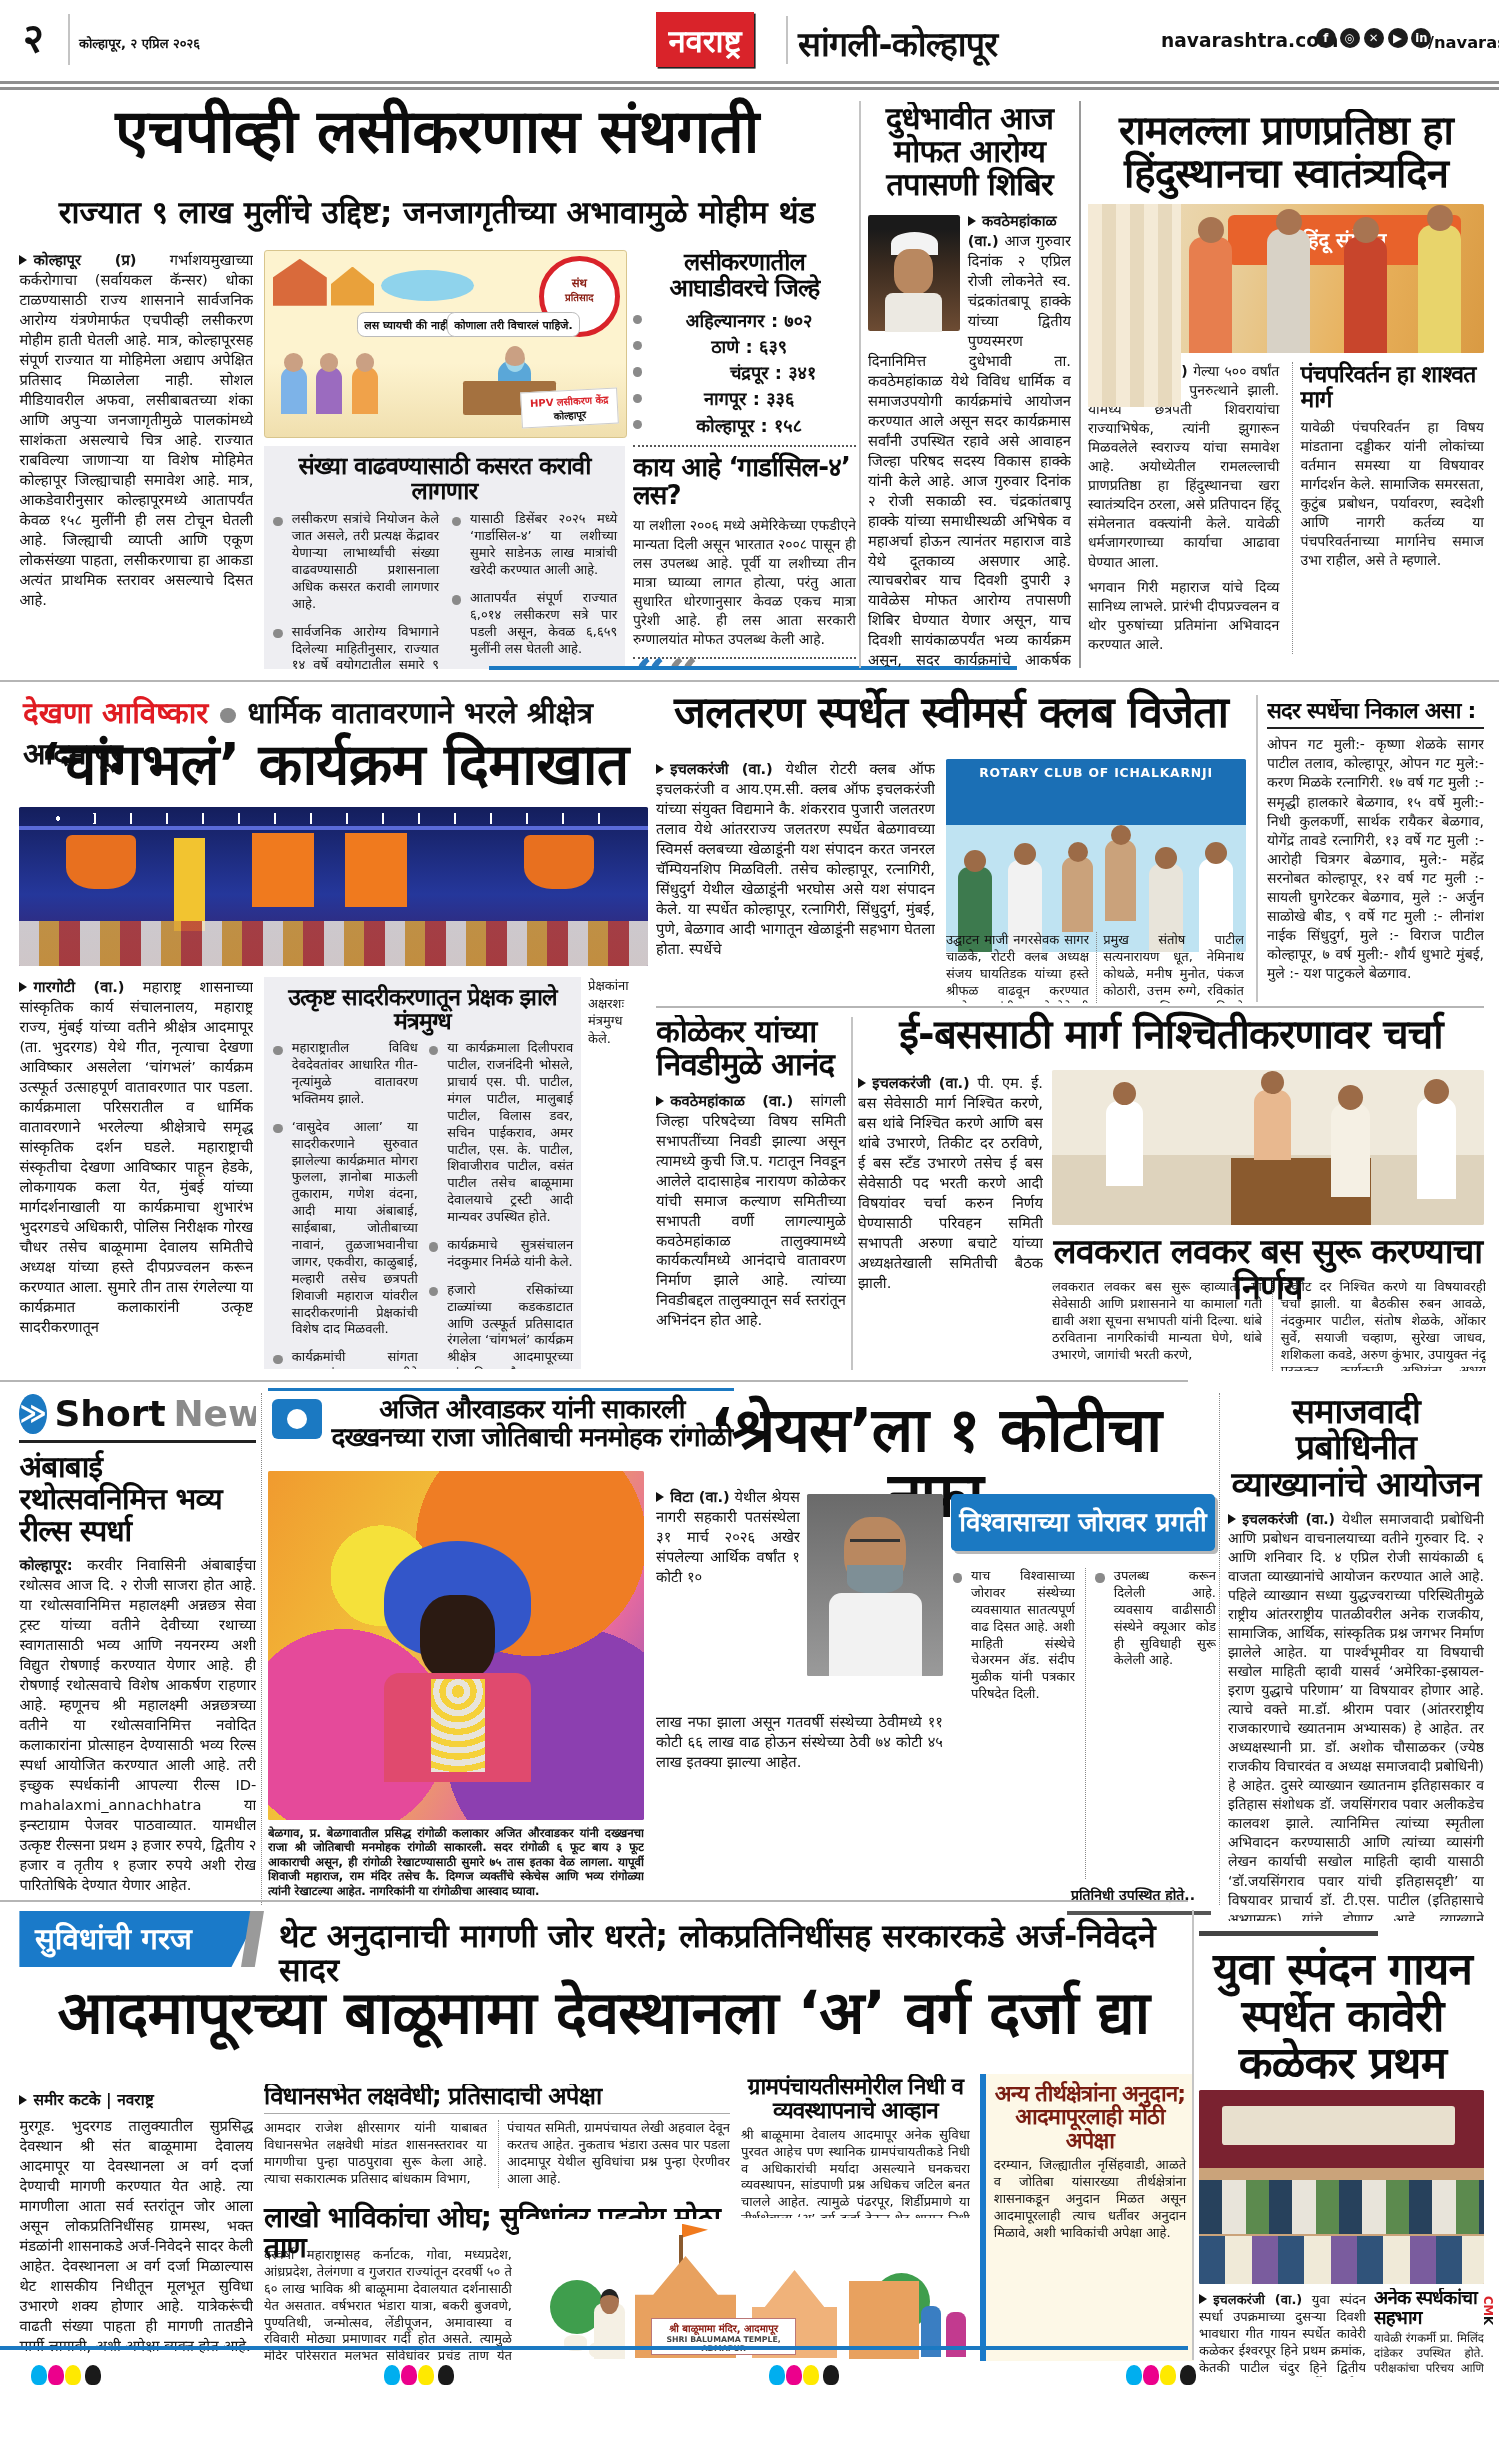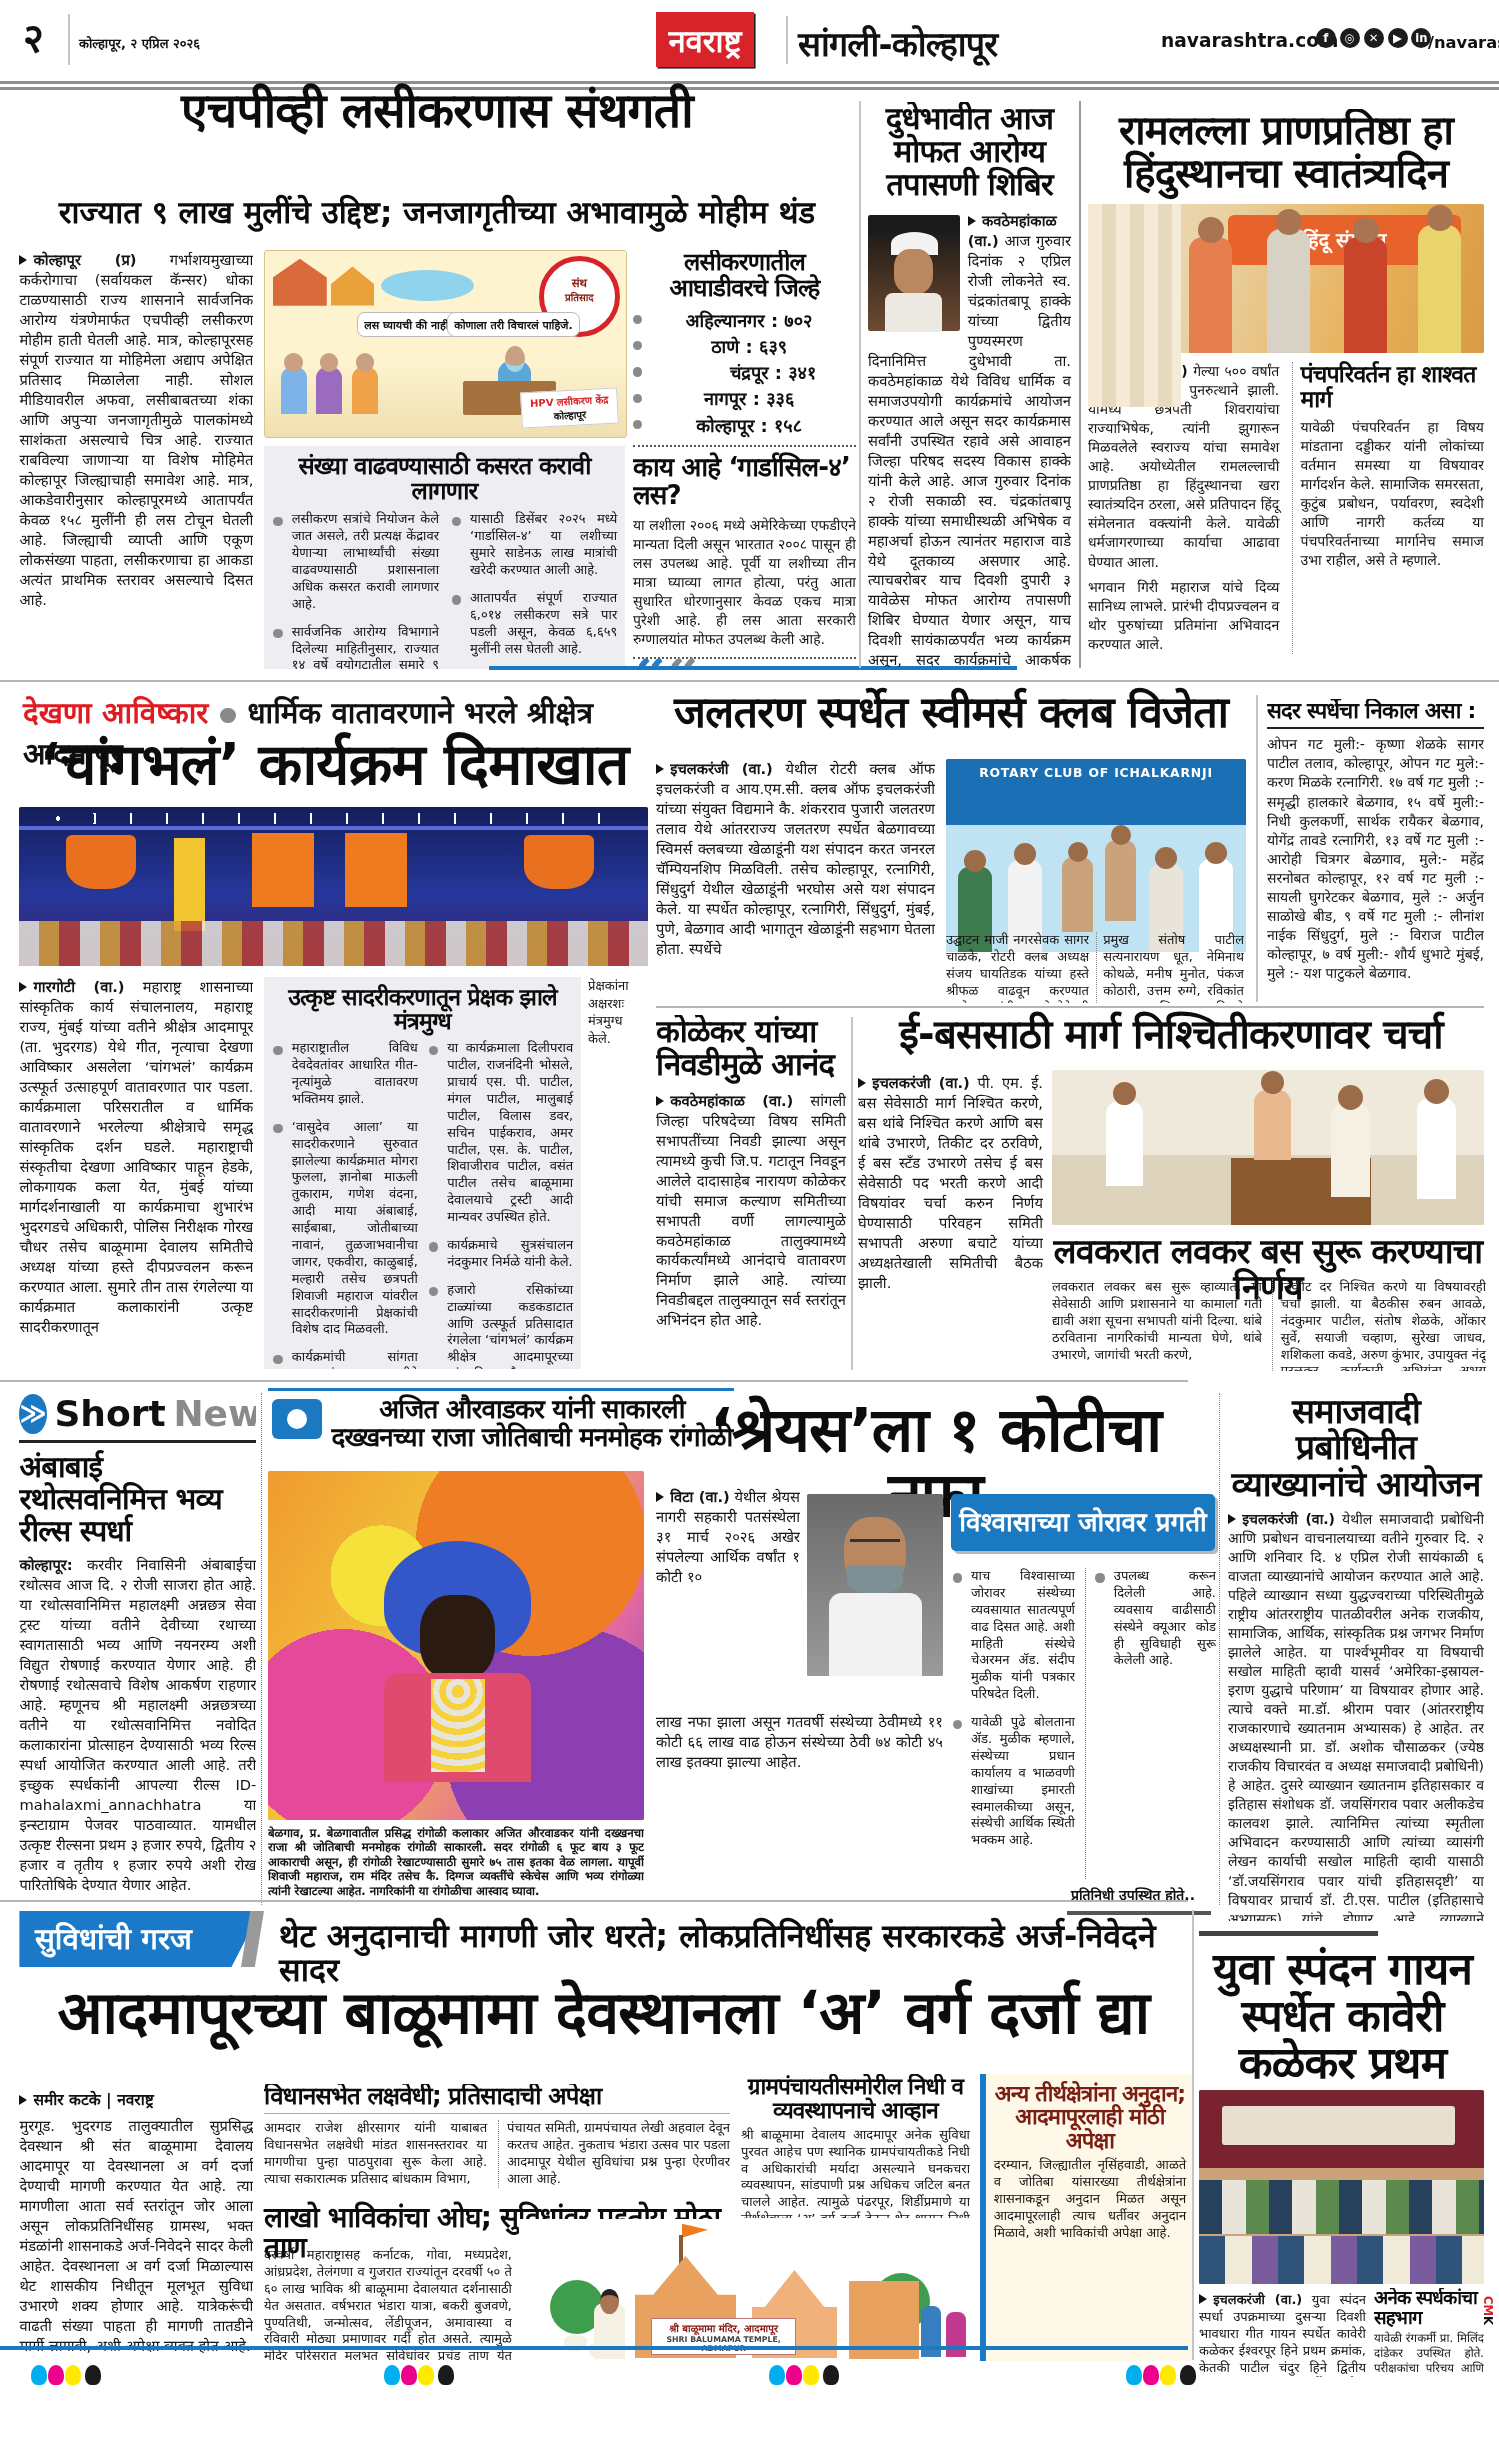--- a/index.html
+++ b/index.html
@@ -46,21 +46,21 @@
 
   <div class="abs" style="left:1161px;top:29.5px;font-size:18.6px;font-weight:bold;">navarashtra.com</div>
   <div class="abs" style="left:1312px;top:28px;">
     <span class="socircle">f</span><span class="socircle">◎</span><span class="socircle">✕</span><span class="socircle">▶</span><span class="socircle">in</span>
   </div>
   <div class="abs" style="left:1428px;top:33px;font-size:16.3px;font-weight:bold;">/navarashtra</div>
 
   <div class="abs" style="left:0;top:81px;width:1500px;height:3.1px;background:#8f8f8f;"></div>
   <div class="abs" style="left:0;top:87px;width:1500px;height:3.1px;background:#8f8f8f;"></div>
 
-  <div class="abs hl c" style="left:19.4px;top:85px;width:835px;font-size:48px;">एचपीव्ही लसीकरणास संथगती</div>
+  <div class="abs hl c" style="left:19.4px;top:99px;width:835px;font-size:60px;">एचपीव्ही लसीकरणास संथगती</div>
   <div class="abs hl c" style="left:19.4px;top:196px;width:835px;font-size:31px;letter-spacing:0;">राज्यात ९ लाख मुलींचे उद्दिष्ट; जनजागृतीच्या अभावामुळे मोहीम थंड</div>
 
   <div class="abs clip" style="left:19.4px;top:250px;width:234px;height:419px;">
     <p class="body" style="margin:0;"><span class="marker"></span><span class="dl">कोल्हापूर (प्र)</span> <span>गर्भाशयमुखाच्या कर्करोगाचा (सर्वायकल कॅन्सर) धोका टाळण्यासाठी राज्य शासनाने सार्वजनिक आरोग्य यंत्रणेमार्फत एचपीव्ही लसीकरण मोहीम हाती घेतली आहे. मात्र, कोल्हापूरसह संपूर्ण राज्यात या मोहिमेला अद्याप अपेक्षित प्रतिसाद मिळालेला नाही. सोशल मीडियावरील अफवा, लसीबाबतच्या शंका आणि अपुऱ्या जनजागृतीमुळे पालकांमध्ये साशंकता असल्याचे चित्र आहे. राज्यात राबविल्या जाणाऱ्या या विशेष मोहिमेत कोल्हापूर जिल्ह्याचाही समावेश आहे. मात्र, आकडेवारीनुसार कोल्हापूरमध्ये आतापर्यंत केवळ १५८ मुलींनी ही लस टोचून घेतली आहे. जिल्ह्याची व्याप्ती आणि एकूण लोकसंख्या पाहता, लसीकरणाचा हा आकडा अत्यंत प्राथमिक स्तरावर असल्याचे दिसत आहे.</span></p>
   </div>
 
   <div class="abs clip" style="left:264px;top:250px;width:361px;height:186px;background:linear-gradient(#fdf3cf 60%,#f0dfae);border:0.8px solid #d8c58d;border-radius:3.1px;">
     <div class="abs" style="left:7.8px;top:7.8px;width:54px;height:47px;background:#d96a3b;clip-path:polygon(50% 0,100% 40%,100% 100%,0 100%,0 40%);"></div>
     <div class="abs" style="left:66px;top:15.5px;width:43px;height:39px;background:#e9a13b;clip-path:polygon(50% 0,100% 45%,100% 100%,0 100%,0 45%);"></div>
     <div class="abs" style="left:116px;top:19.4px;width:93px;height:31px;background:#8fd3ec;border-radius:50%;"></div>
@@ -348,21 +348,20 @@
   </div>
   <div class="abs bluebar c" style="left:951px;top:1494px;width:264px;height:57px;border-radius:4.7px;box-shadow:3.1px 3.1px 0 #b8b8b8;">
     <div style="color:#fff;font-weight:bold;font-size:26px;line-height:57px;">विश्वासाच्या जोरावर प्रगती सुरू</div>
   </div>
   <div class="abs clip" style="left:656px;top:1712px;width:287px;height:109px;">
     <p class="body" style="margin:0;">लाख नफा झाला असून गतवर्षी संस्थेच्या ठेवीमध्ये ११ कोटी ६६ लाख वाढ होऊन संस्थेच्या ठेवी ७४ कोटी ४५ लाख इतक्या झाल्या आहेत.</p>
   </div>
   <div class="abs clip" style="left:951px;top:1568px;width:124px;height:311px;">
     <ul class="bul sm">
       <li>याच विश्वासाच्या जोरावर संस्थेच्या व्यवसायात सातत्यपूर्ण वाढ दिसत आहे. अशी माहिती संस्थेचे चेअरमन ॲड. संदीप मुळीक यांनी पत्रकार परिषदेत दिली.</li>
-      <li>यावेळी पुढे बोलताना ॲड. मुळीक म्हणाले, संस्थेच्या प्रधान कार्यालय व भाळवणी शाखांच्या इमारती स्वमालकीच्या असून, संस्थेची आर्थिक स्थिती भक्कम आहे.</li>
     </ul>
   </div>
   <div class="abs clip dotted-l" style="left:1085px;top:1568px;width:130px;height:311px;">
     <ul class="bul sm" style="margin-left:7.8px;">
       <li>उपलब्ध करून दिलेली आहे. व्यवसाय वाढीसाठी संस्थेने क्यूआर कोड ही सुविधाही सुरू केलेली आहे.</li>
     </ul>
   </div>
   <div class="abs b" style="left:1071px;top:1885px;font-size:14px;">प्रतिनिधी उपस्थित होते..</div>
   <div class="abs" style="left:1067px;top:1911px;width:144px;height:3.9px;background:#555;"></div>
 

